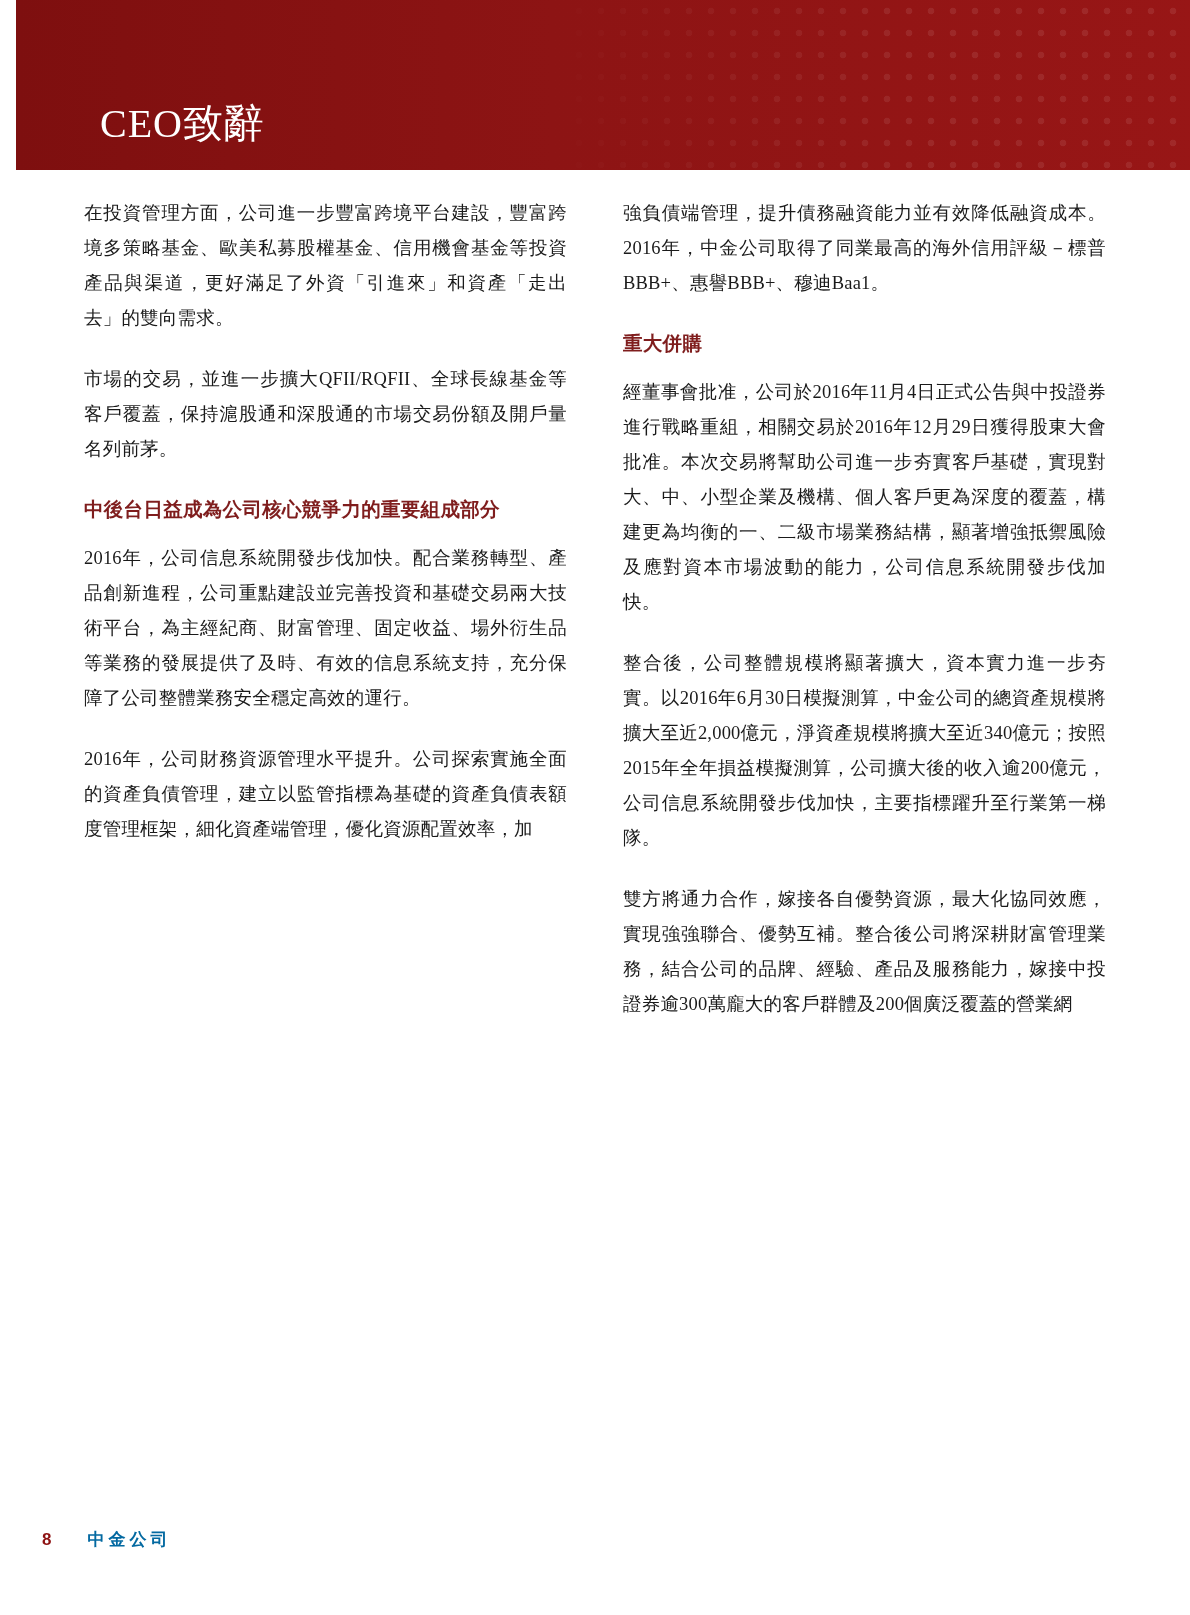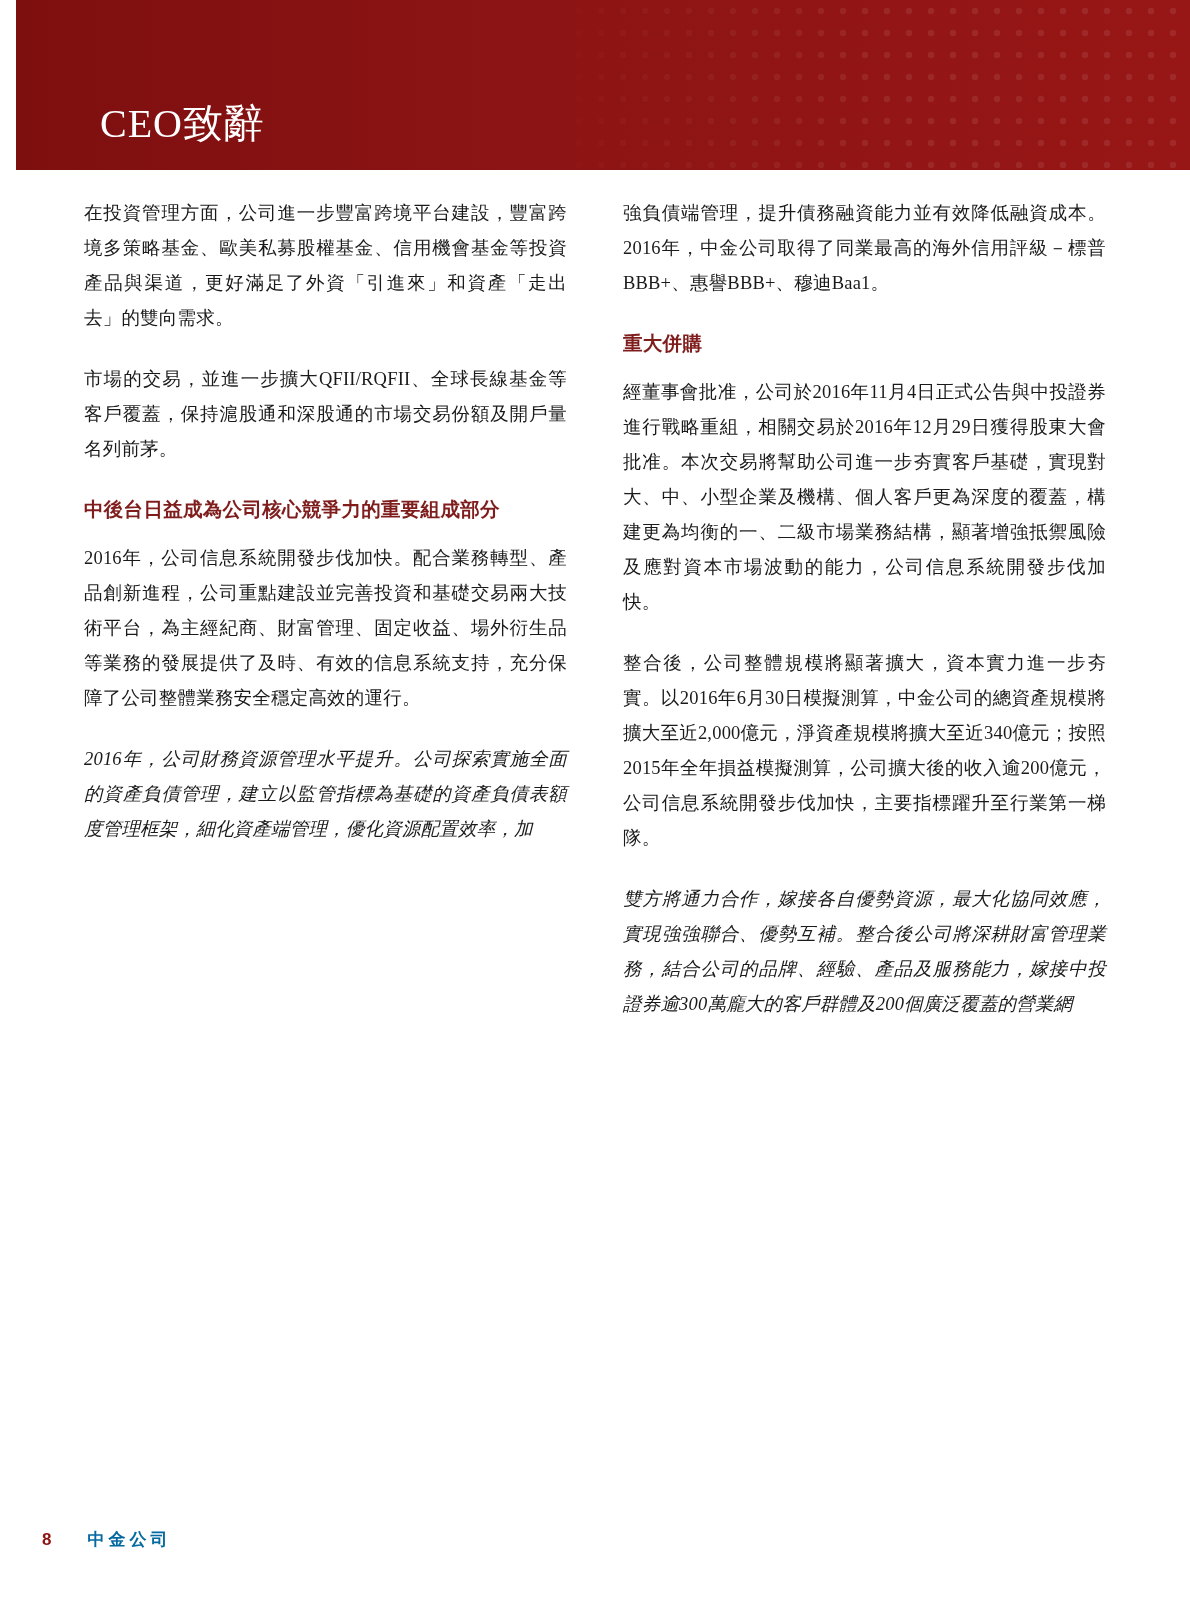--- a/index.html
+++ b/index.html
@@ -68,21 +68,20 @@
     margin: 0 0 26px 0;
     font-size: 18.5px;
     line-height: 35px;
     color: #1a1a1a;
     text-align: justify;
     text-justify: inter-ideograph;
     letter-spacing: 0.2px;
   }
   p.para:last-child {
     margin-bottom: 0;
-    font-style: italic;
   }
   h2.subhead {
     margin: 10px 0 14px 0;
     font-size: 19.5px;
     line-height: 34px;
     font-weight: bold;
     color: #7f1d1d;
     letter-spacing: 0.3px;
   }
   h2.subhead.tight {

